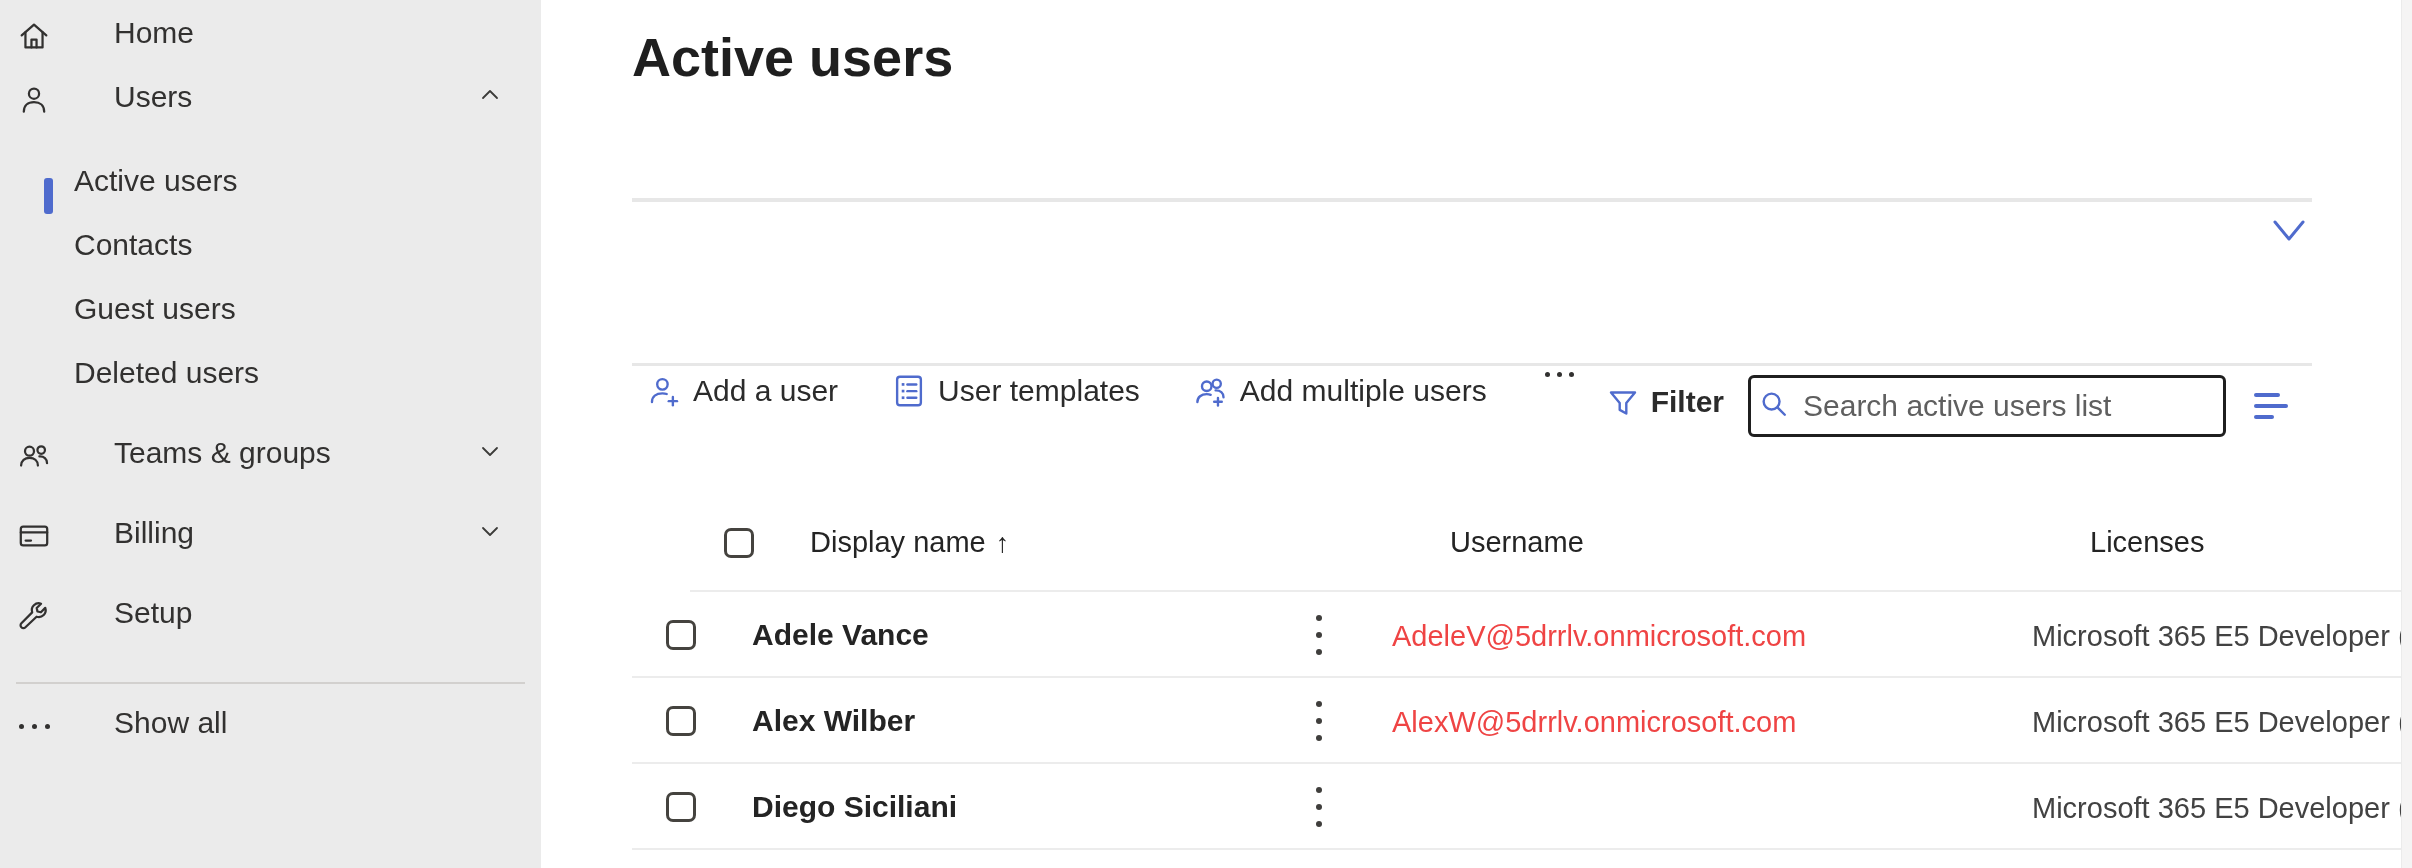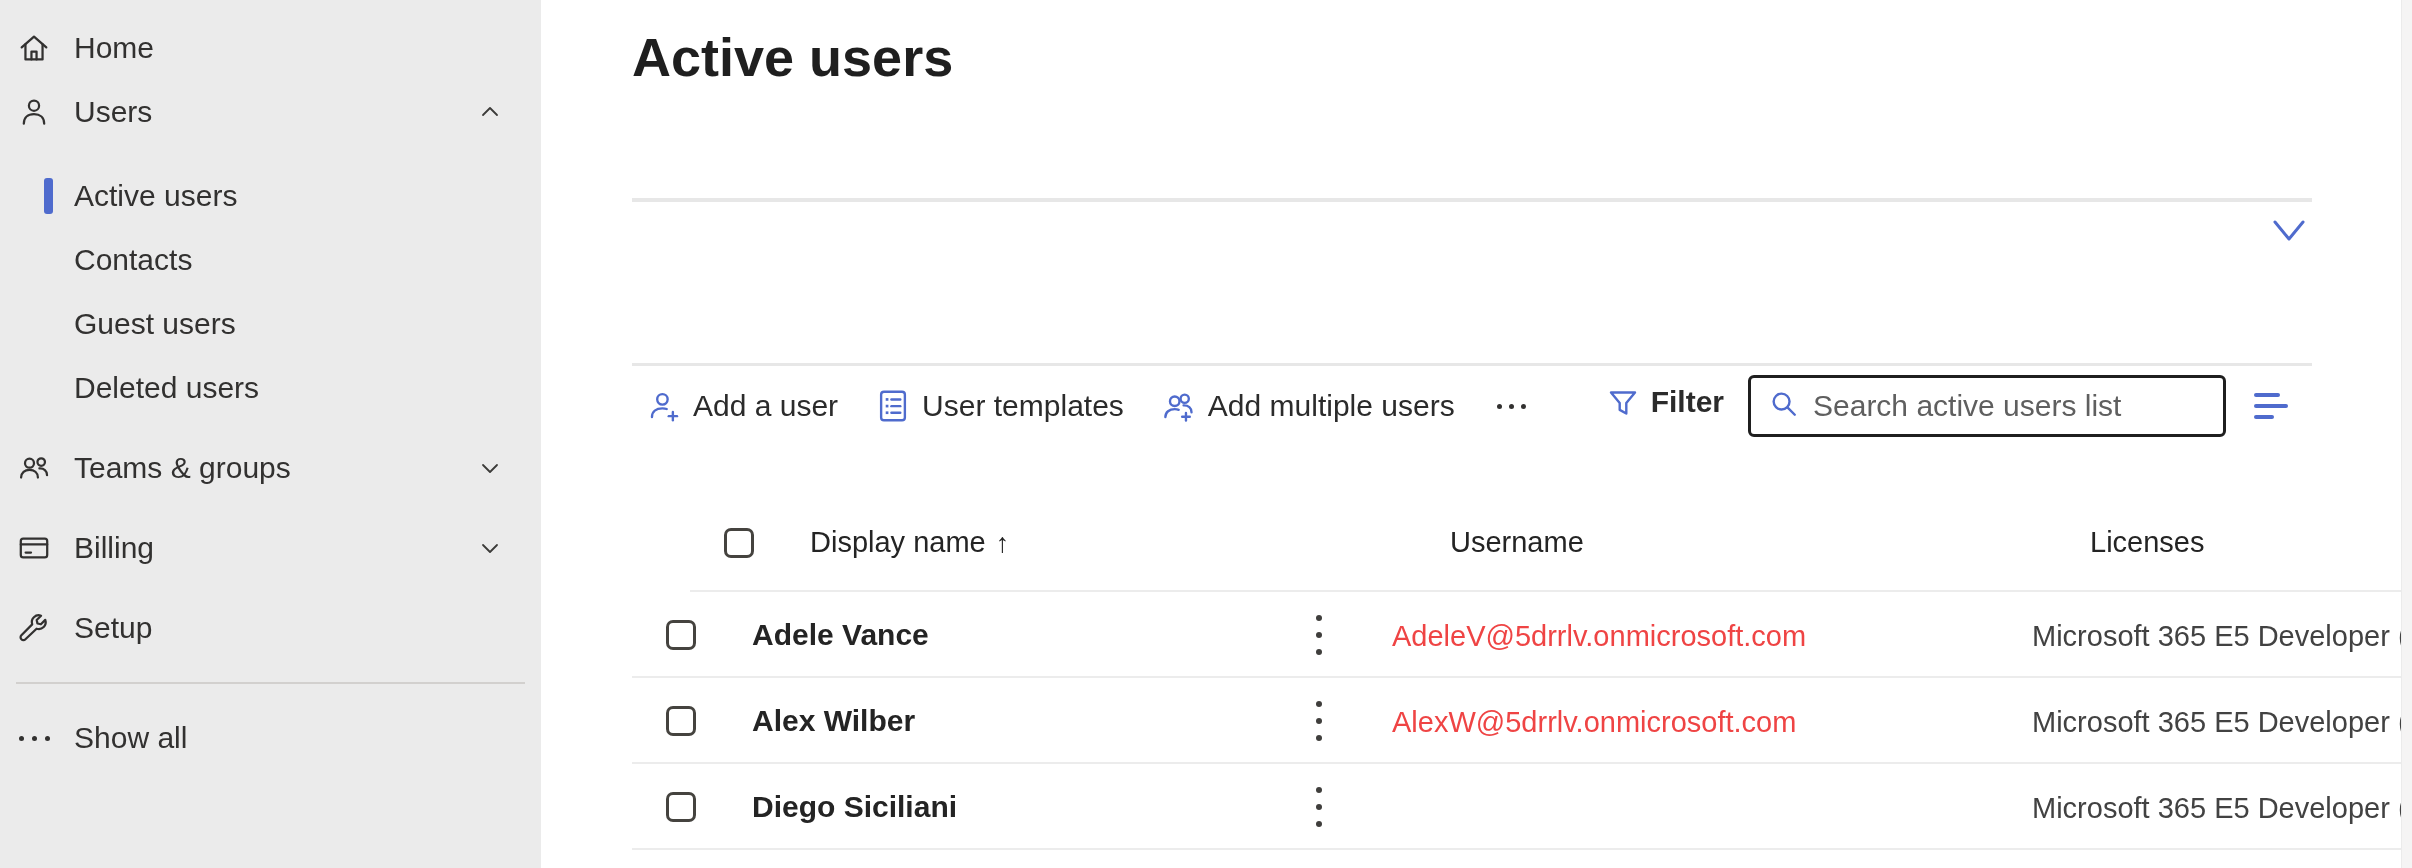--- a/index.html
+++ b/index.html
@@ -2,22 +2,22 @@
 <html><head>
 <meta charset="utf-8">
 <style>
   * { margin:0; padding:0; box-sizing:border-box; }
   html,body { width:2412px; height:868px; overflow:hidden; background:#fff;
               font-family:"Liberation Sans", sans-serif; color:#242424; }
 
   
   .sidebar { position:absolute; left:0; top:0; width:541px; height:868px;
              background:#ebebeb; padding-top:16px; }
-  .nav-item { position:relative; display:flex; align-items:center; height:64px;
-              padding-left:14px; cursor:pointer; color:#323130; font-size:30px; }
+  .nav-item { position:relative; display:flex; align-items:flex-start; height:64px;
+              padding-left:14px; cursor:pointer; color:#323130; font-size:30px;gap:40px; }
   .nav-item .nicon { width:40px; height:40px; display:flex; align-items:center;
                      justify-content:center; flex:0 0 40px; }
   .nav-item .nlabel { margin-left:20px; white-space:nowrap; }
   .nav-item .chev { margin-left:auto; margin-right:36px; display:flex; }
   .sub-list { margin-top:20px; }
   .sub-item { padding-left:74px; }
   .gap16 { margin-top:16px; }
   .sel-bar { position:absolute; left:44px; top:50%; transform:translateY(-50%);
              width:9px; height:36px; border-radius:3px; background:#4f6bcd; }
   .side-divider { height:2px; background:#d2d0ce; margin:22px 16px 22px 16px; }
@@ -28,31 +28,31 @@
   .main { position:absolute; left:541px; top:0; right:0; bottom:0; background:#fff; overflow:hidden; }
   .page-title { position:absolute; left:91px; top:26px; font-size:54px; font-weight:700; color:#1f1f1f; }
   .sec-divider { position:absolute; left:91px; width:1680px; height:4px; background:#e7e7e7; }
   .d1 { top:198px; } .d2 { top:363px; height:3px; }
 
   .rec-label { position:absolute; left:91px; top:209px; font-size:32px; font-weight:700; color:#242424; }
   .rec-chevron { position:absolute; left:1726px; top:215px; width:44px; height:32px; cursor:pointer; }
 
   
   .toolbar { position:absolute; left:0; right:0; top:372px; height:68px; }
-  .tb-left { position:absolute; left:104px; top:0; height:68px; display:flex; align-items:center; gap:36px; }
+  .tb-left { position:absolute; left:104px; top:0; height:68px; display:flex; align-items:flex-start; gap:52px; }
   .tb-btn { display:flex; align-items:center; gap:10px; cursor:pointer; font-size:30px; color:#2b2b2b; white-space:nowrap; }
   .tb-btn svg { display:block; }
   .more-dots { display:flex; gap:7px; align-items:center; padding:0 6px; cursor:pointer; }
   .more-dots i { width:5px; height:5px; border-radius:50%; background:#323130; display:block; }
 
   .tb-right { position:absolute; right:120px; top:0; height:68px; display:flex; align-items:center; gap:24px; }
   .filter-btn { display:flex; align-items:flex-start; gap:10px; cursor:pointer;
                 font-size:30px; font-weight:600; color:#2b2b2b; }
   .searchbox { width:478px; height:62px; border:3px solid #1f1f1f; border-radius:6px;
-               display:flex; align-items:center; padding:0 14px 0 16px; background:#fff; }
+               display:flex; align-items:center; padding:0 14px 0 6px; background:#fff; }
   .searchbox input { border:none; outline:none; flex:1; margin-left:12px; font-size:30px;
                      font-family:"Liberation Sans", sans-serif; color:#242424; background:transparent; }
   .searchbox input::placeholder { color:#5f5f5f; opacity:1; }
   .sort-icon { display:flex; flex-direction:column; gap:7px; cursor:pointer; padding:4px; }
   .sort-icon i { display:block; height:4px; border-radius:2px; background:#4f6bcd; }
   .sort-icon .l1 { width:26px; } .sort-icon .l2 { width:34px; } .sort-icon .l3 { width:20px; }
 
   
   .thead { position:absolute; left:17px; right:0; top:500px; height:92px;margin-left:41px; }
   .thead .hline { position:absolute; left:91px; right:0; bottom:0; height:2px; background:#ececec; }

